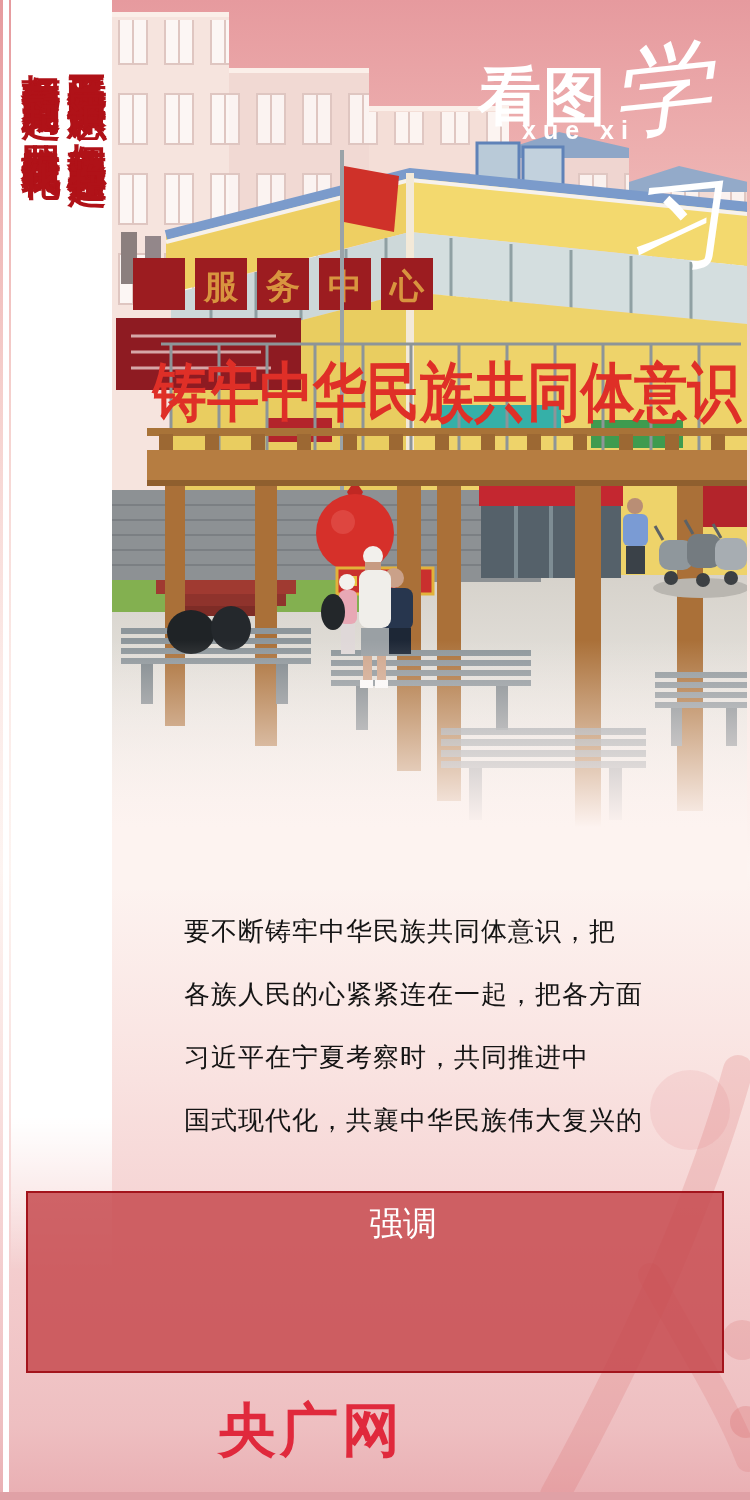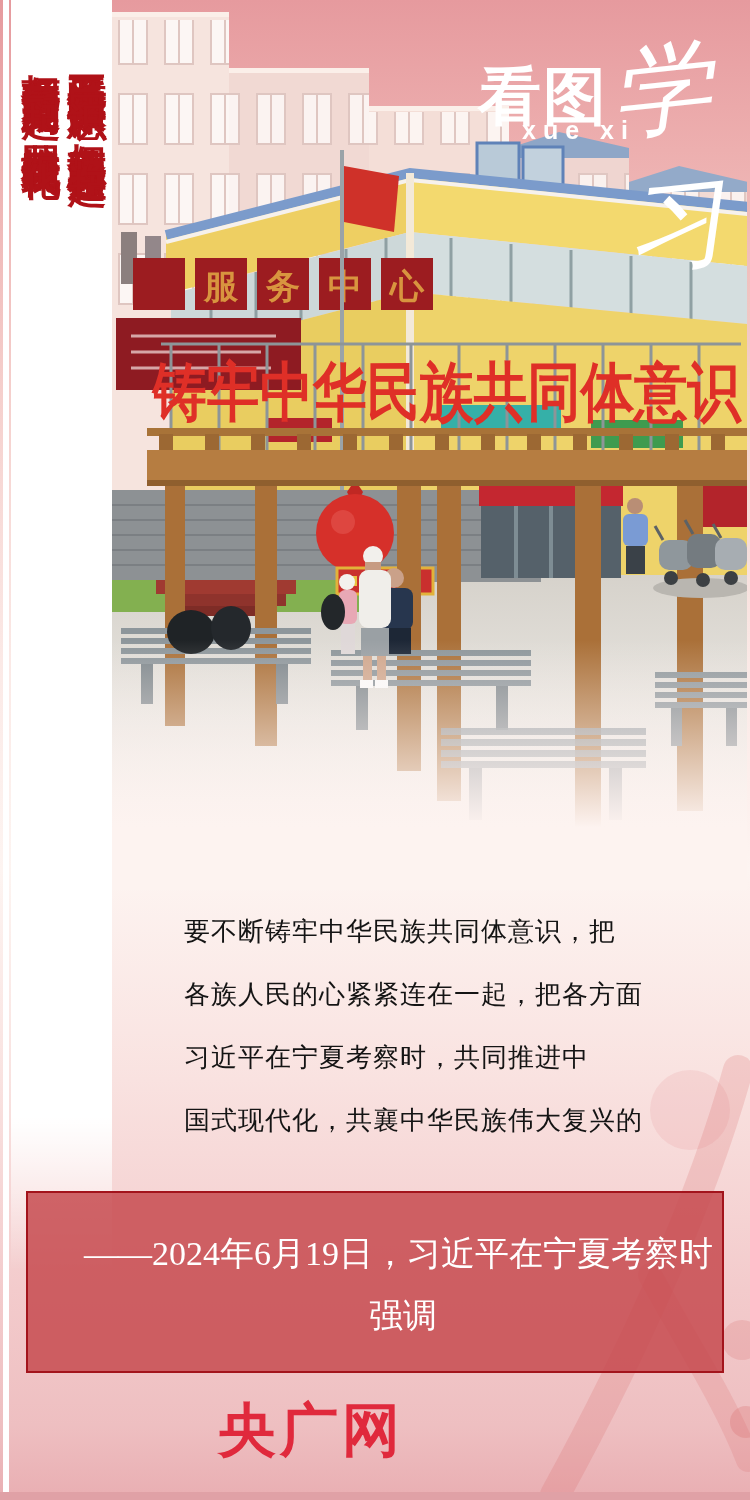--- a/index.html
+++ b/index.html
@@ -327,20 +327,19 @@
   </div>
 
   <div class="quote">
     <div>要不断铸牢中华民族共同体意识，把</div>
     <div>各族人民的心紧紧连在一起，把各方面</div>
     <div>习近平在宁夏考察时，共同推进中</div>
     <div>国式现代化，共襄中华民族伟大复兴的</div>
   </div>
 
   <div class="banner">
-    <div class="l1">——2024年6月19日，习近平在宁夏考察时</div>
     <div class="l2">强调</div>
   </div>
 
   <div class="footer-logo">央广网</div>
   <div class="bottom-strip"></div>
 
 </div>
 
 </body></html>

